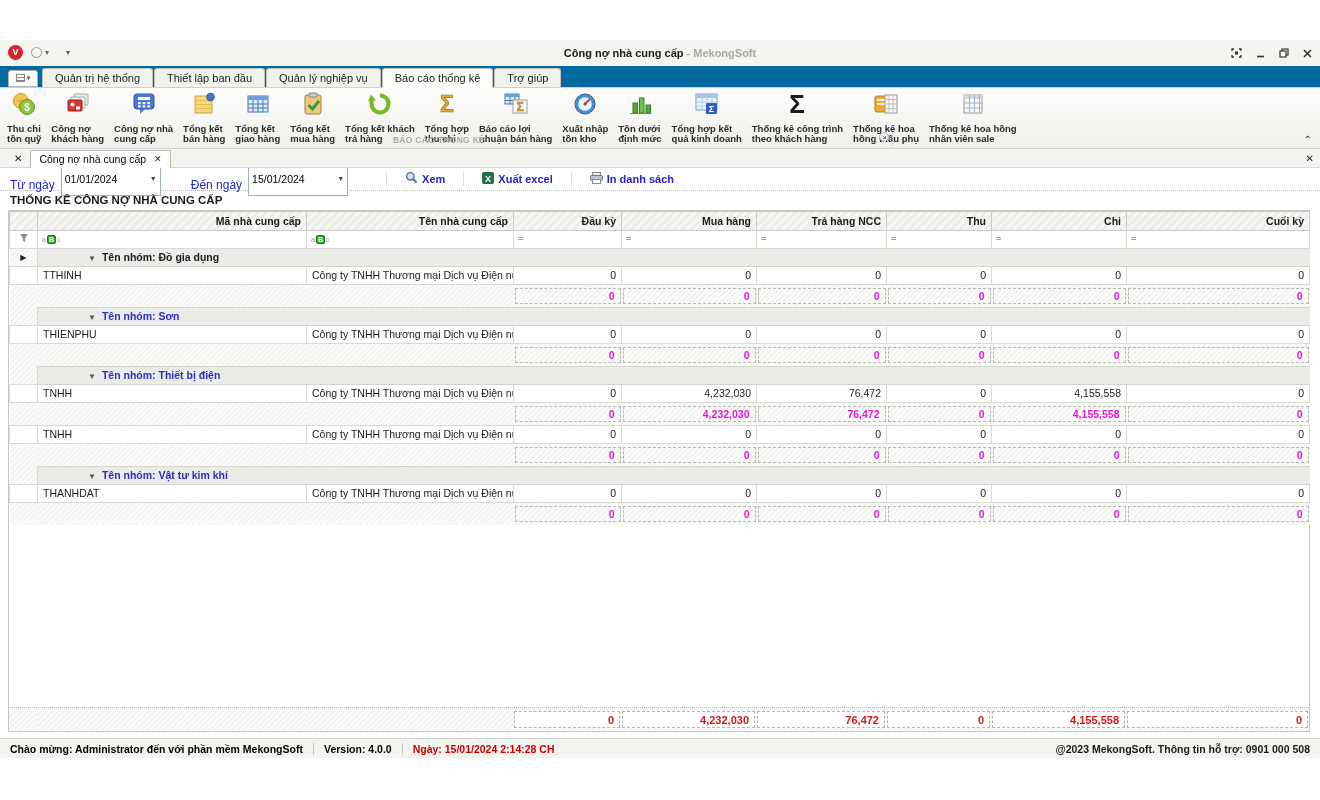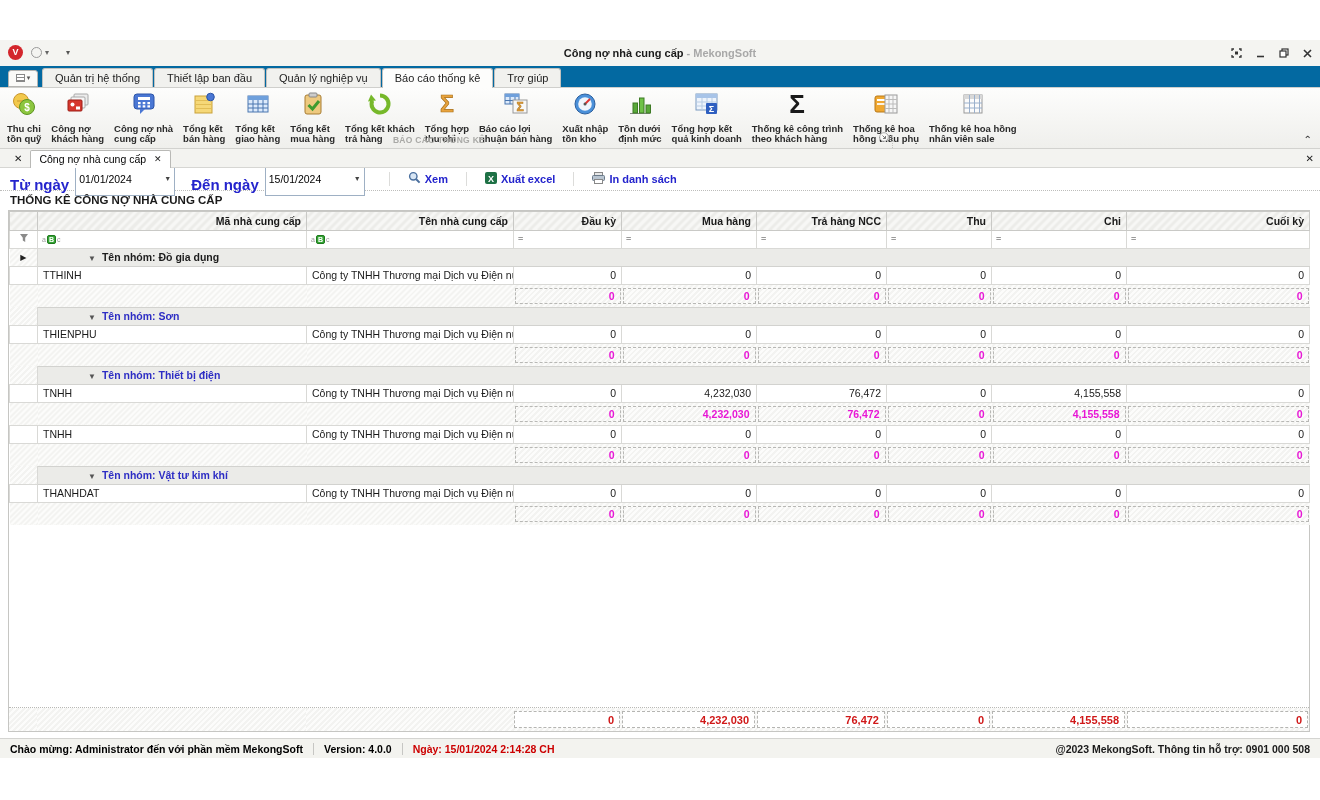--- a/index.html
+++ b/index.html
@@ -54,23 +54,23 @@
     display:flex; align-items:flex-end; padding-left:6px; position:relative; }
   .doc-close-left { font-size:10px; font-weight:bold; color:#222; padding:0 8px 3px; cursor:pointer; }
   .doctab { background:#fff; border:1px solid #b9b9b6; border-bottom:none; border-radius:2px 2px 0 0;
     font-size:10.5px; padding:2px 8px 3px; display:flex; gap:8px; align-items:center; margin-bottom:-1px; }
   .doctab .x { font-weight:bold; font-size:9px; color:#222; }
   .doc-close-right { position:absolute; right:6px; bottom:3px; font-size:10px; font-weight:bold; color:#222; }
 
   
   .filterbar { height:23px; background:#fff; border-bottom:1px dotted #bdbdbb;
     display:flex; align-items:center; padding-left:10px; gap:6px; }
-  .flabel { color:var(--accent); font-weight:bold; font-size:15px;margin-top:12px; }
+  .flabel { color:var(--accent); font-weight:normal; font-size:12px;margin-top:12px; }
   .datebox { width:100px; height:17px; border:1px solid #9eb0c4; background:#fff;
-    display:flex; align-items:center; padding:16px 3px; margin-right:10px; }
+    display:flex; align-items:center; padding:16px 3px; margin-right:24px; }
   .datebox input { border:none; outline:none; width:80px; font-size:10.5px;
     font-family:"Liberation Sans","DejaVu Sans",sans-serif; }
   .datebox .dd { margin-left:auto; font-size:7px; color:#444; }
   .tb-sep { width:1px; height:14px; background:#dcdcda; margin:0 8px; }
   .tbtn { display:flex; align-items:center; gap:4px; color:var(--accent);
     font-weight:bold; font-size:11px; cursor:pointer; padding:0 4px; }
 
   
   .report-title { height:19px; padding:3px 0 0 10px; font-size:11.5px; font-weight:bold; color:#1a1a1a; }
 

